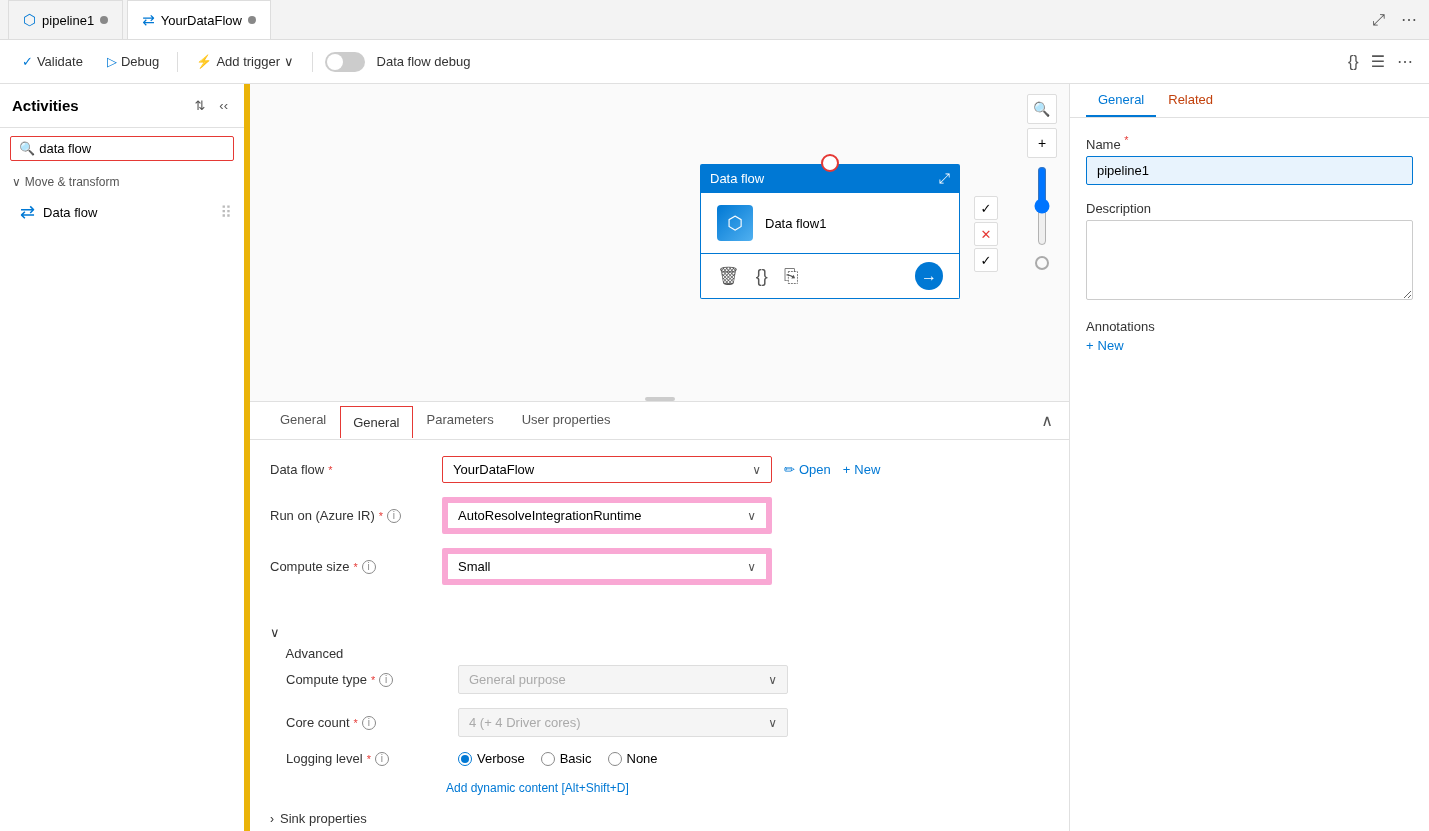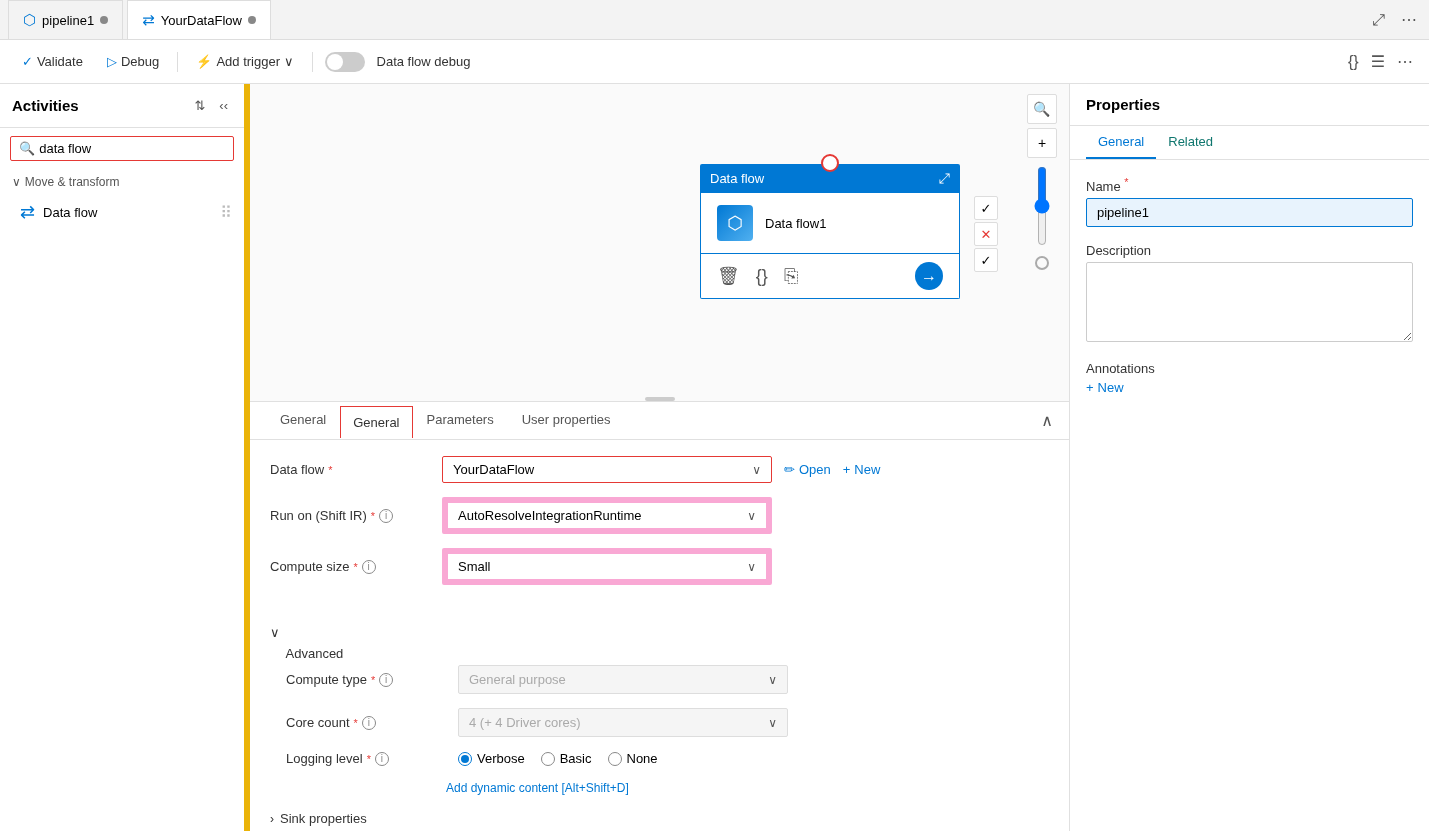--- a/index.html
+++ b/index.html
@@ -83,21 +83,21 @@
     .radio-circle.selected { border-color: #0078d4; }
     .radio-dot { width: 8px; height: 8px; border-radius: 50%; background: #0078d4; }
     .dynamic-link { color: #0078d4; cursor: pointer; font-size: 12px; text-decoration: none; margin-left: 160px; }
     .sink-row, .staging-row { display: flex; align-items: center; gap: 6px; cursor: pointer; font-size: 13px; color: #333; padding: 6px 0; }
     .collapse-icon { font-size: 12px; }
 
     
     .properties-panel { width: 360px; border-left: 1px solid #e0e0e0; background: #fff; display: flex; flex-direction: column; flex-shrink: 0; }
     .props-header { padding: 12px 16px; font-size: 15px; font-weight: 600; border-bottom: 1px solid #e0e0e0; }
     .props-tabs { display: flex; padding: 0 16px; border-bottom: 1px solid #e0e0e0; }
-    .props-tab { padding: 8px 12px; cursor: pointer; font-size: 13px; color: #0f766e; border-bottom: 2px solid transparent; }
+    .props-tab { padding: 8px 12px; cursor: pointer; font-size: 13px; color: #c2410c; border-bottom: 2px solid transparent; }
     .props-tab.active { color: #0078d4; border-bottom: 2px solid #0078d4; font-weight: 500; }
     .props-body { padding: 16px; flex: 1; overflow-y: auto; }
     .prop-row { margin-bottom: 16px; }
     .prop-label { font-size: 13px; color: #333; margin-bottom: 4px; }
     .prop-label sup { color: #e53935; }
     .prop-input { width: 100%; border: 1px solid #0078d4; border-radius: 2px; padding: 6px 10px; font-size: 13px; outline: none; background: #e8f3fd; }
     .prop-textarea { width: 100%; border: 1px solid #ccc; border-radius: 2px; padding: 6px 10px; font-size: 13px; height: 80px; resize: vertical; outline: none; }
     .prop-annotations { margin-top: 8px; }
     .prop-new-btn { display: flex; align-items: center; gap: 4px; color: #0078d4; cursor: pointer; font-size: 13px; background: none; border: none; margin-top: 4px; }
 
@@ -253,21 +253,21 @@
             </button>
             <button class="new-btn">
               <span style="color:#0078d4;">+</span>
               <span>New</span>
             </button>
           </div>
         </div>
 
         <div class="settings-row">
           <div class="settings-label">
-            <span>Run on (Shift IR)</span>
+            <span>Run on (Azure IR)</span>
             <sup style="color:#e53935;">*</sup>
             <span class="info-icon">i</span>
           </div>
           <div class="settings-control">
             <div class="df-select">
               <span>AutoResolveIntegrationRuntime</span>
               <span class="chevron">∨</span>
             </div>
           </div>
         </div>
@@ -360,23 +360,20 @@
         <div class="staging-row">
           <span class="collapse-icon">›</span>
           <span>Related</span>
           <span class="info-icon" style="margin-left:4px;">i</span>
         </div>
       </div>
     </div>
   </div>
 
   <div class="properties-panel">
-    <div class="props-header">
-      <span>Properties</span>
-    </div>
     <div class="props-tabs">
       <div class="props-tab active">
         <span>General</span>
       </div>
       <div class="props-tab">
         <span>Related</span>
       </div>
     </div>
     <div class="props-body">
       <div class="prop-row">

